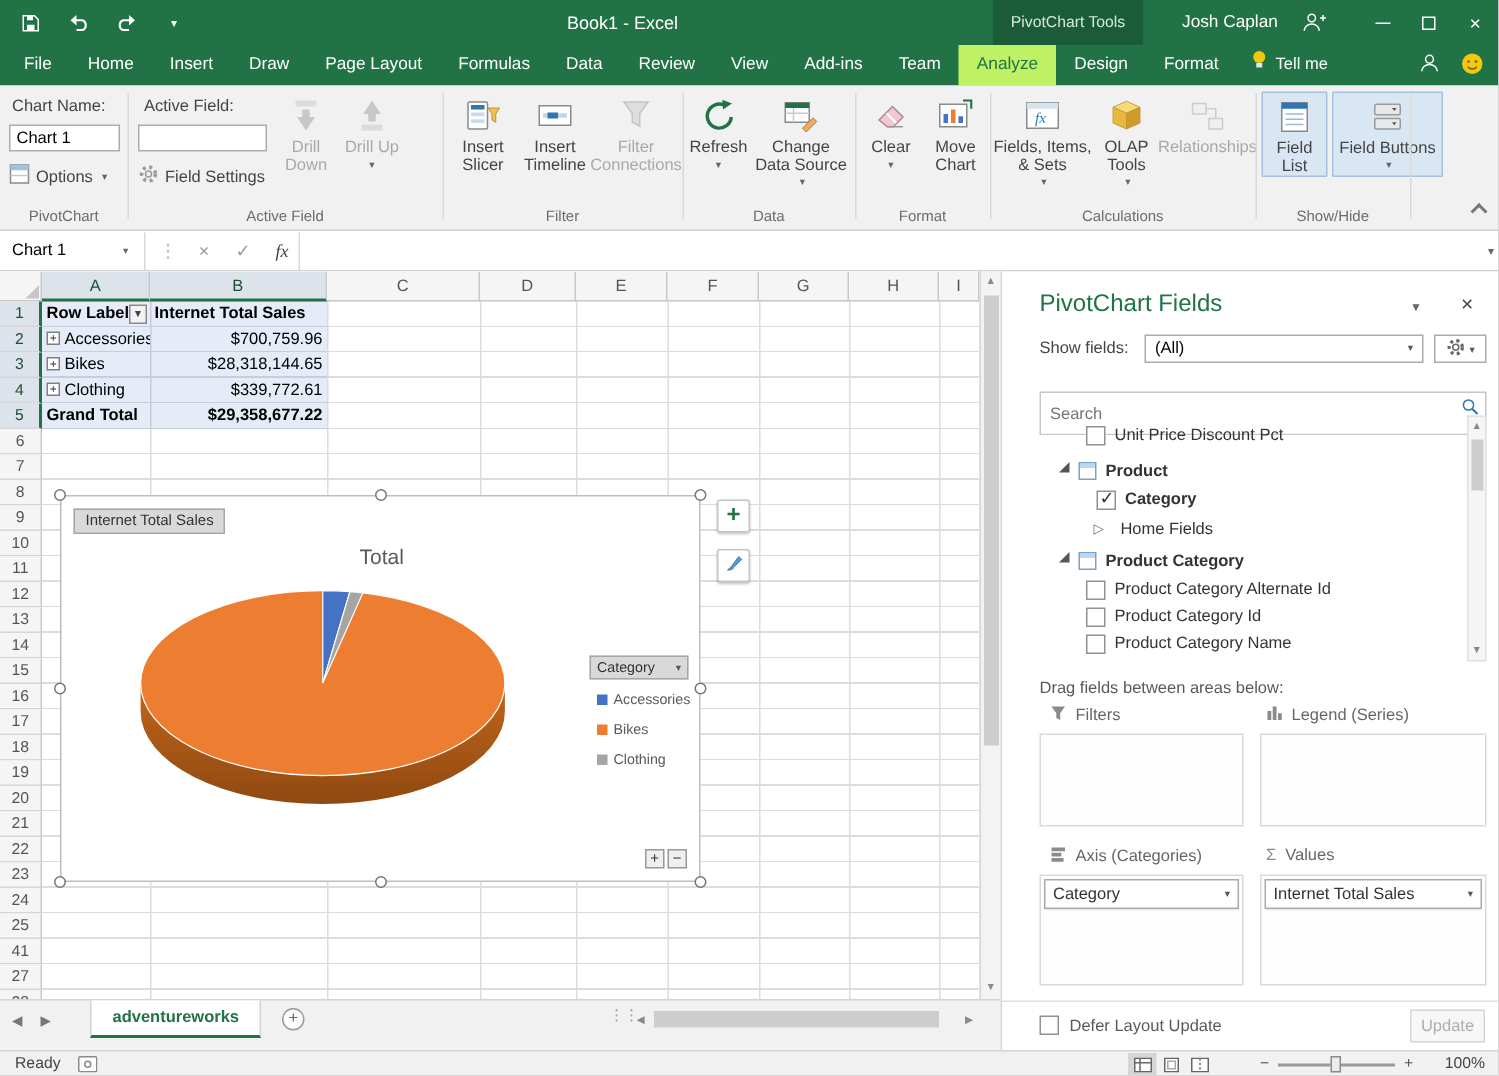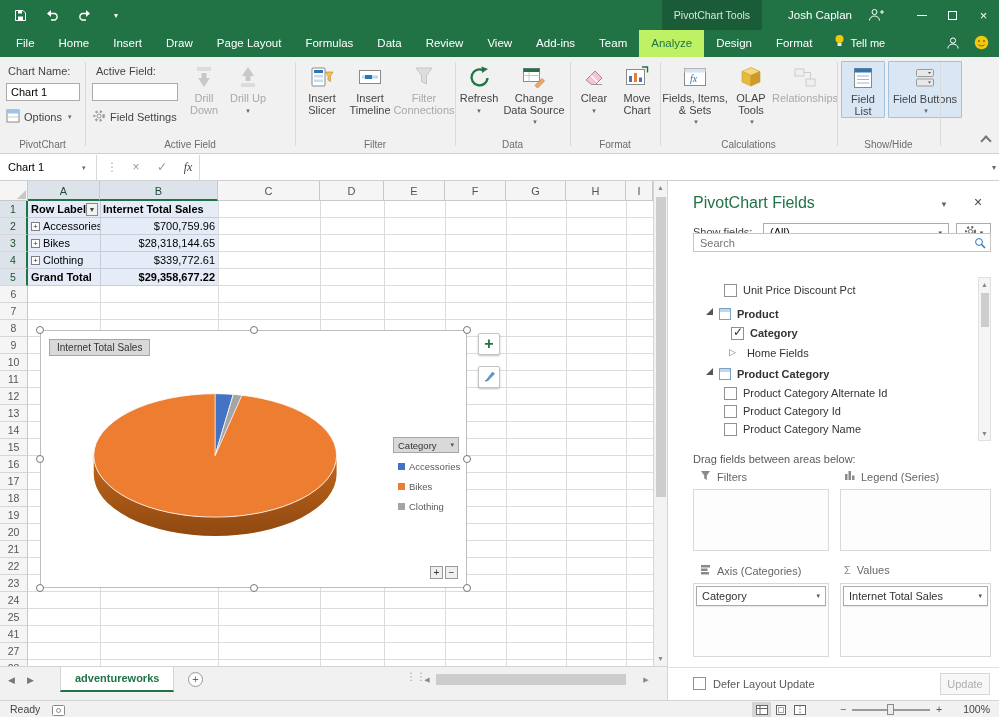--- a/index.html
+++ b/index.html
@@ -99,21 +99,21 @@
   .hsthumb{position:absolute;left:2px;top:0;width:190px;height:11px;background:#cdcdcd}
 
   
   .pane{position:absolute;left:667px;top:181px;width:332px;height:519px;background:#fff;border-left:1px solid #d4d4d4}
   .ptitle{position:absolute;left:25px;top:13px;font-size:16px;color:#217346}
   .pddbtn{position:absolute;left:272px;top:19px;font-size:8px;color:#666}
   .pclose{position:absolute;left:306px;top:13px;font-size:14px;color:#444}
   .plabel{position:absolute;font-size:11px;color:#444}
   .allbox{position:absolute;left:95px;top:42px;width:186px;height:19px;border:1px solid #ababab;background:#fff;line-height:17px;padding:0 6px;color:#000;display:flex;justify-content:space-between;align-items:center}
   .gearbox{position:absolute;left:288px;top:42px;width:35px;height:19px;border:1px solid #ababab;background:#fff;display:flex;align-items:center;justify-content:center;gap:3px}
-  .searchbox{position:absolute;left:25px;top:52px;width:298px;height:19px;border:1px solid #c6c6c6;background:#4d7c0f}
+  .searchbox{position:absolute;left:25px;top:80px;width:298px;height:29px;border:1px solid #c6c6c6;background:#4d7c0f}
   .searchbox input{width:100%;height:100%;border:none;outline:none;font-size:11px;padding:0 20px 0 6px;font-family:"Liberation Sans",sans-serif;color:#333}
   .sicon{position:absolute;right:4px;top:3px}
   .pfields{position:absolute;left:25px;top:96px;width:283px;height:164px;overflow:hidden}
   .pfrow{position:absolute;left:0;height:18px;display:flex;align-items:flex-start;font-size:11px;color:#333;white-space:nowrap}
   .pfl{margin-left:6px}
   .cbx{width:13px;height:13px;border:1px solid #919191;background:#fff;position:relative;flex:none}
   .cbx.checked:after{content:"✓";position:absolute;left:1px;top:-3px;font-size:12px;color:#333}
   .triexp{width:0;height:0;border-left:7px solid transparent;border-bottom:7px solid #555;flex:none;margin-right:6px}
   .tricol{color:#777;font-size:9px;margin-right:5px}
   .tblic{width:12px;height:12px;border:1px solid #7da0c4;background:#fff;margin-right:0;position:relative;flex:none}
@@ -156,20 +156,21 @@
           </svg>
         </span>
       <span class="qbtn">
           <svg width="15" height="12">
             <path d="M11 4.5 H5 A3.5 3.5 0 0 0 5 11 H9" fill="none" stroke="#fff" stroke-width="1.4"></path>
             <polygon points="9,1 13,4.5 9,8" fill="#fff"></polygon>
           </svg>
         </span>
       <span class="qbtn" style="color:#fff;font-size:8px">▾</span>
     </div>
+    <div class="wintitle">Book1 - Excel</div>
     <div class="ctxtools">PivotChart Tools</div>
     <div class="username">Josh Caplan</div>
     <span class="shareic"><svg width="16" height="14">
           <circle cx="6.5" cy="4" r="2.5" fill="none" stroke="#fff"></circle>
           <path d="M1.5 12.5 a5 4.5 0 0 1 10 0" fill="none" stroke="#fff"></path>
           <path d="M12 4 h4 M14 2 v4" stroke="#fff"></path>
         </svg></span>
     <div class="winbtns">
       <span class="wbtn">
           <span class="minbar"></span>
@@ -497,20 +498,21 @@
         <span class="hd" style="left:-5px;top:-5px"></span>
         <span class="hd" style="left:209px;top:-5px"></span>
         <span class="hd" style="right:-5px;top:-5px"></span>
         <span class="hd" style="left:-5px;top:124px"></span>
         <span class="hd" style="right:-5px;top:124px"></span>
         <span class="hd" style="left:-5px;bottom:-5px"></span>
         <span class="hd" style="left:209px;bottom:-5px"></span>
         <span class="hd" style="right:-5px;bottom:-5px"></span>
 
         <div class="cfb">Internet Total Sales</div>
+        <div class="ctitle">Total</div>
 
         <svg class="pie" viewBox="0 0 427 258">
           <defs>
             <linearGradient id="rim" x1="0" y1="0" x2="0" y2="1">
               <stop offset="0" stop-color="#c2661a"></stop>
                 <stop offset="1" stop-color="#8f4911"></stop>
             </linearGradient>
           </defs>
           <path d="M53 125 A122 62 0 0 0 297 125 L297 144 A122 62 0 0 1 53 144 Z" fill="url(#rim)"></path>
           <ellipse cx="175" cy="125" rx="122" ry="62" fill="#ED7D31" stroke="#fff" stroke-width="0.8"></ellipse>

